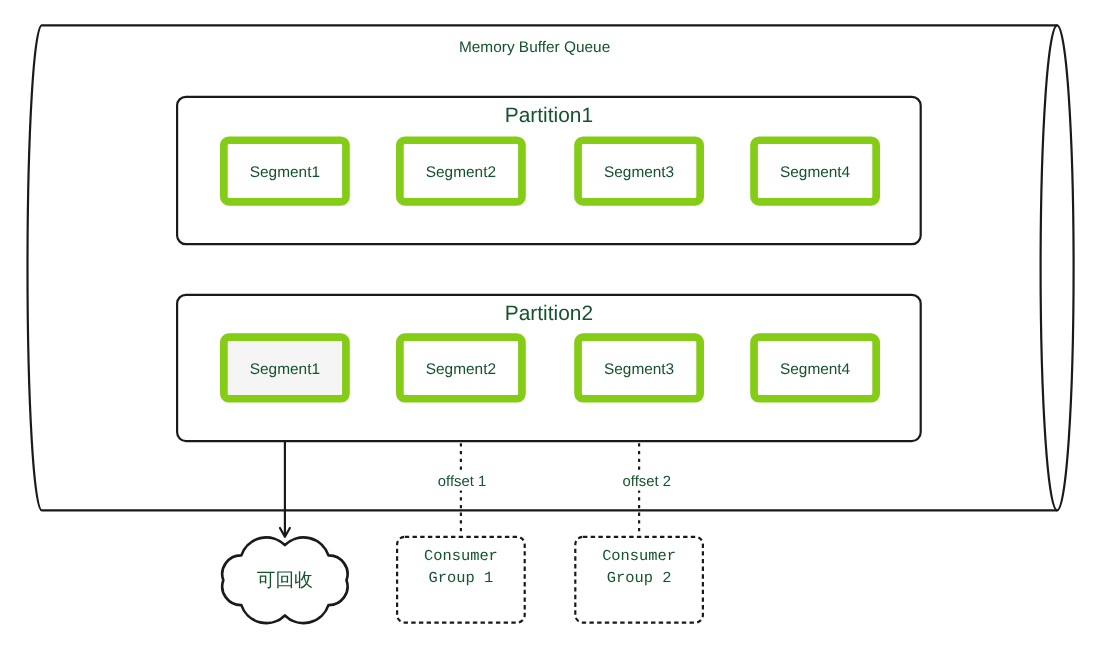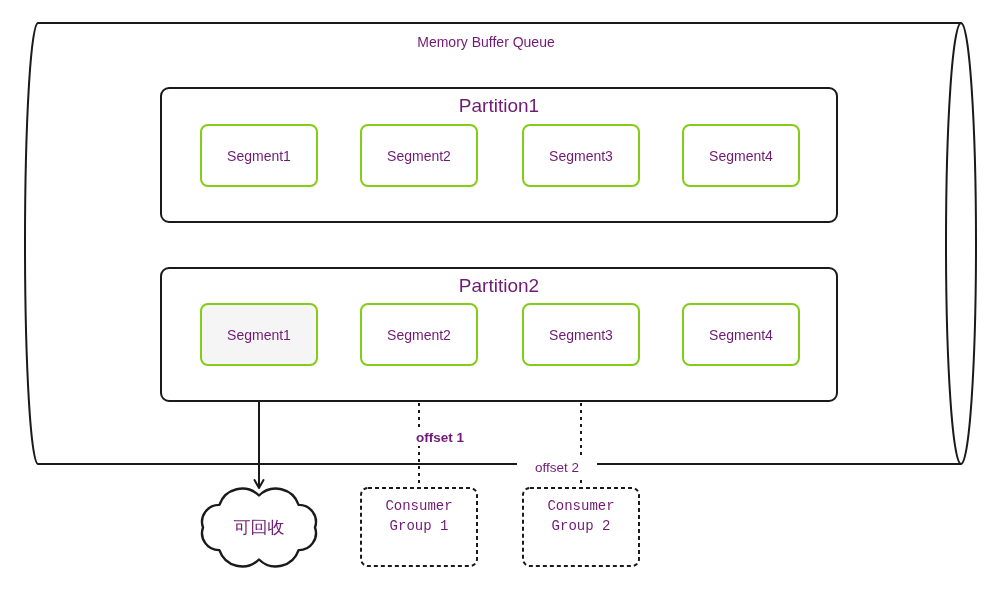--- a/index.html
+++ b/index.html
@@ -2,41 +2,41 @@
 <html><head>
 <meta charset="utf-8">
 <style>
   html, body { margin: 0; padding: 0; background: #ffffff; }
   .stage {
     position: relative;
     width: 1000px;
     height: 590px;
     background: #ffffff;
     font-family: "Liberation Sans", sans-serif;
-    color: #701a75;
+    color: #14532d;
     overflow: hidden;
   }
   .abs { position: absolute; }
   .layer { position: absolute; left: 0; top: 0; }
   .title {
     left: 336px; top: 34px; width: 300px;
     text-align: center; font-size: 14px; line-height: 17px;
   }
   .partition {
     border: 2px solid #1a1a1a; border-radius: 9px;
     box-sizing: border-box; background: #ffffff;
   }
   .partition-1 { left: 160px; top: 87px;  width: 678px; height: 136px; }
   .partition-2 { left: 160px; top: 267px; width: 678px; height: 135px; }
   .partition-label {
     position: absolute; top: 9px; left: 0; width: 100%;
     text-align: center; font-size: 19px; line-height: 16px;
   }
   .segment {
-    border: 2px solid #84cc16; border-radius: 8px;
+    border: 7px solid #84cc16; border-radius: 8px;
     box-sizing: border-box; background: #ffffff;
     width: 118px; height: 63px;
     display: flex; align-items: center; justify-content: center;
     font-size: 14px; text-align: center;
   }
   .seg-shaded { background: #f5f5f5; }
   .offset-label {
     top: 429px; width: 80px; text-align: center;
     font-size: 13.5px; line-height: 17px; background: #ffffff;
   }
@@ -122,22 +122,22 @@
   <div class="abs segment" style="left:360px; top:303px;">
     <span>Segment2</span>
   </div>
   <div class="abs segment" style="left:522px; top:303px;">
     <span>Segment3</span>
   </div>
   <div class="abs segment" style="left:682px; top:303px;">
     <span>Segment4</span>
   </div>
 
-  <div class="abs offset-label" style="left:400px;font-weight:bold;">offset 1</div>
-  <div class="abs offset-label" style="left:517px;margin-top:30px;">offset 2</div>
+  <div class="abs offset-label" style="left:380px;">offset 1</div>
+  <div class="abs offset-label" style="left:548px;">offset 2</div>
 
   <div class="abs consumer-label" style="left:360px;">Consumer
 Group 1</div>
   <div class="abs consumer-label" style="left:522px;">Consumer
 Group 2</div>
 
   <div class="abs cloud-label">可回收</div>
 
 </div>
 

